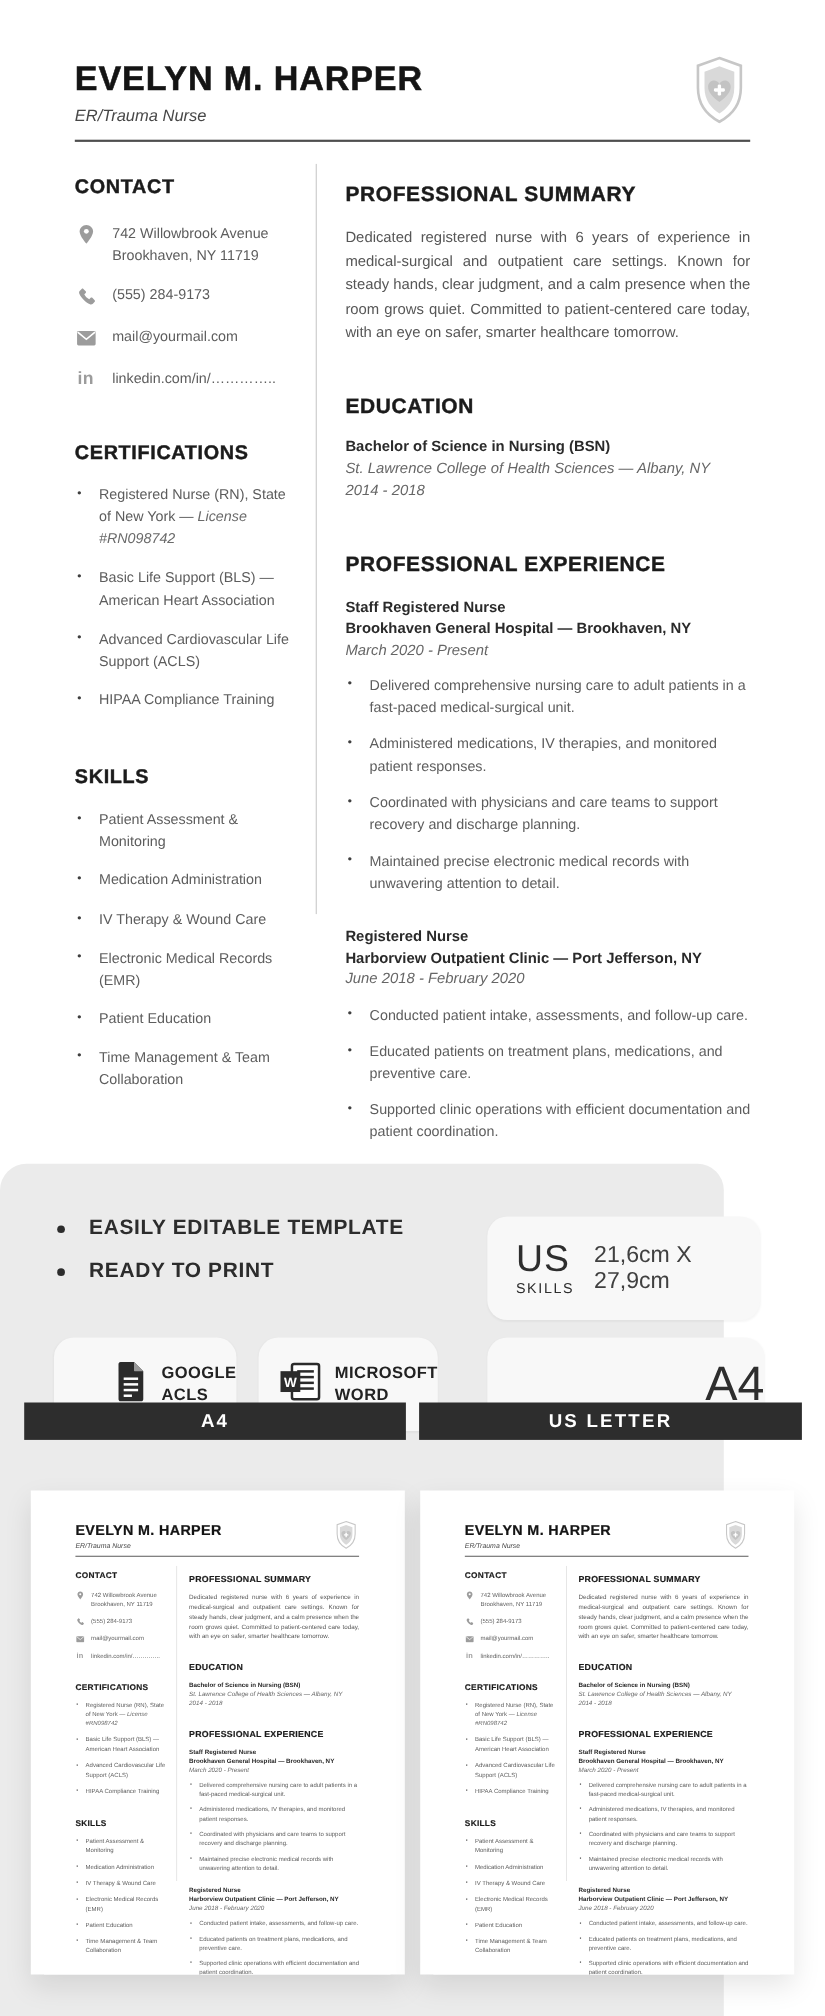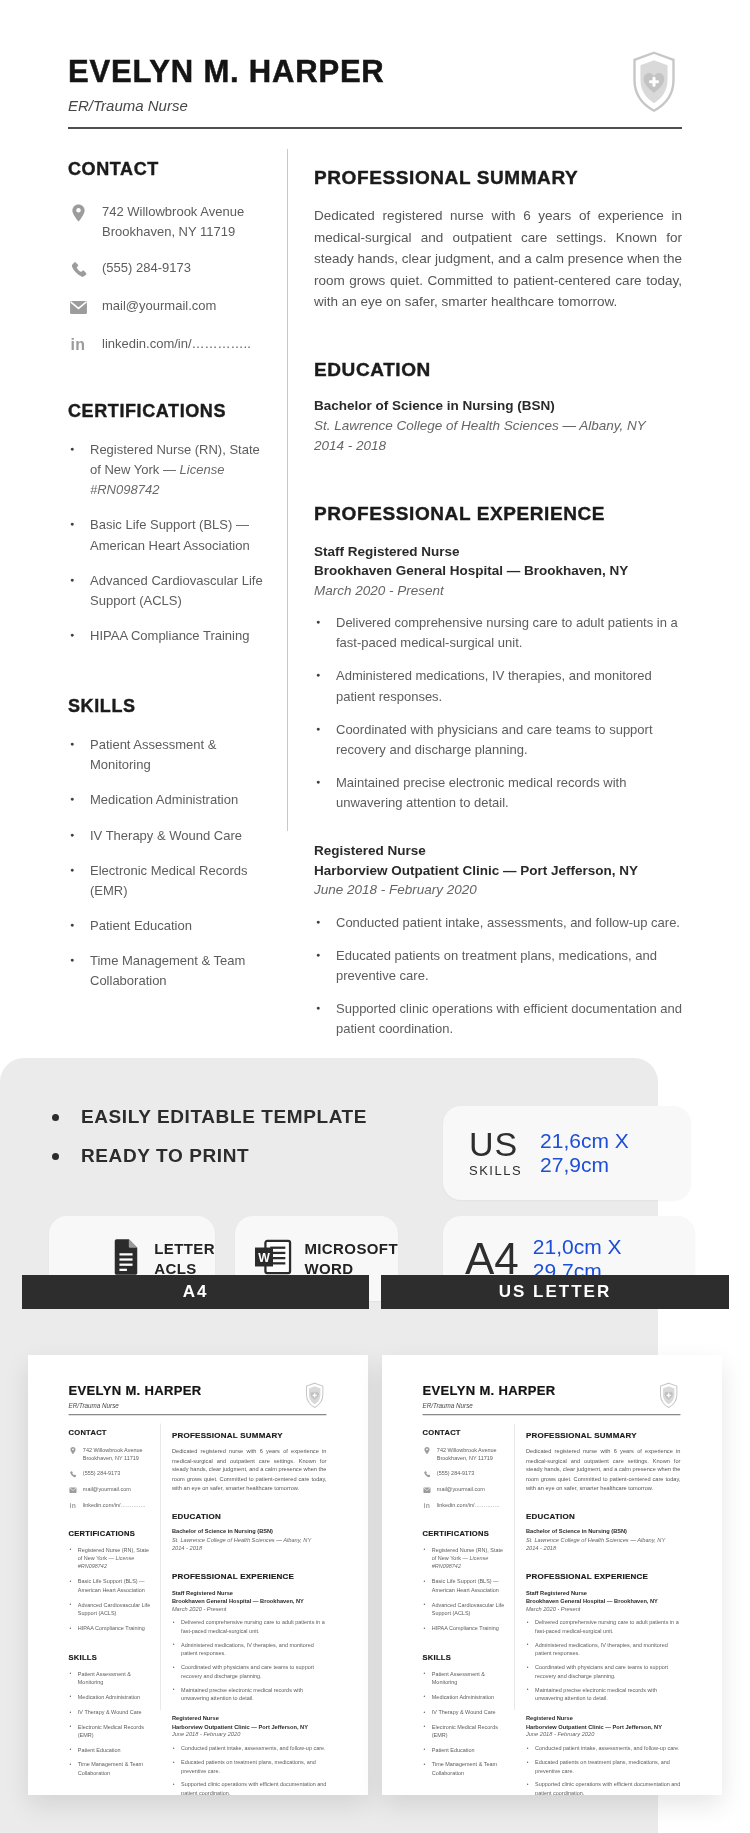--- a/index.html
+++ b/index.html
@@ -62,21 +62,21 @@
   
   .panel{position:absolute;left:0;top:1058px;width:658px;height:775px;background:var(--panel-bg);border-radius:24px 24px 0 0;}
   .feat-bullets{position:absolute;left:52px;top:48px;display:flex;flex-direction:column;gap:17px;}
   .feat-li{display:flex;align-items:center;gap:22px;font-size:19px;font-weight:bold;letter-spacing:.6px;color:#2c2c2c;}
   .feat-dot{width:7px;height:7px;border-radius:50%;background:#2c2c2c;flex:none;}
 
   .card{position:absolute;background:var(--card-bg);border-radius:18px;box-shadow:0 1px 2px rgba(0,0,0,.04);display:flex;align-items:center;justify-content:flex-end;}
   .card-us{left:443px;top:48px;width:248px;height:94px;padding-left:26px;gap:18px;}
   .size-big{font-size:34px;color:#2e2e2e;letter-spacing:1px;line-height:.95;}
   .size-small{font-size:13px;color:#2e2e2e;letter-spacing:1.5px;margin-top:2px;}
-  .size-dims{font-size:21px;color:#1d4ed8;}
+  .size-dims{font-size:21px;color:#404040;}
   .card-gdocs{left:49px;top:158px;width:166px;height:85px;padding-left:20px;gap:13px;}
   .card-word{left:235px;top:158px;width:163px;height:85px;padding-left:16px;gap:11px;}
   .fmt-label{font-size:15px;font-weight:bold;letter-spacing:.4px;color:#222;line-height:1.3;}
   .card-a4{left:443px;top:158px;width:252px;height:85px;padding-left:22px;gap:14px;}
   .size-big-a4{font-size:44px;color:#2e2e2e;line-height:.9;}
 
   .bar{position:absolute;top:217px;height:34px;background:var(--bar-bg);display:flex;align-items:center;justify-content:center;}
   .bar-a4{left:22px;width:347px;}
   .bar-us{left:381px;width:348px;}
   .bar-label{color:var(--bar-text);font-size:17px;font-weight:bold;letter-spacing:2px;}
@@ -232,21 +232,21 @@
       <svg width="30" height="38" viewBox="0 0 32 40">
           <path d="M6 1 H19 L28 10 V37 C28 38.1 27.1 39 26 39 H6 C4.9 39 4 38.1 4 37 V3 C4 1.9 4.9 1 6 1 Z" fill="#2b2b2b"></path>
           <path d="M19 1 L28 10 H20 C19.4 10 19 9.6 19 9 Z" fill="#9a9a9a"></path>
           <rect x="9" y="16" width="14" height="2.4" fill="#ffffff"></rect>
           <rect x="9" y="21.5" width="14" height="2.4" fill="#ffffff"></rect>
           <rect x="9" y="27" width="14" height="2.4" fill="#ffffff"></rect>
           <rect x="9" y="32.5" width="8" height="2.4" fill="#ffffff"></rect>
         </svg>
     </span>
     <div class="fmt-label">
-      <div>LETTER</div>
+      <div>GOOGLE</div>
       <div>ACLS</div>
     </div>
   </div>
 
   <div class="card card-word">
     <span>
       <svg width="40" height="36" viewBox="0 0 42 38">
           <rect x="13" y="2" width="26" height="34" rx="2" fill="#ffffff" stroke="#2b2b2b" stroke-width="2.4"></rect>
           <rect x="18" y="8" width="16" height="2.4" fill="#2b2b2b"></rect>
           <rect x="18" y="13.5" width="16" height="2.4" fill="#2b2b2b"></rect>
@@ -257,21 +257,20 @@
         </svg>
     </span>
     <div class="fmt-label">
       <div>MICROSOFT</div>
       <div>WORD</div>
     </div>
   </div>
 
   <div class="card card-a4">
     <div class="size-big-a4">A4</div>
-    <div class="size-dims">21,0cm X 29,7cm</div>
   </div>
 
   <div class="bar bar-a4">
     <span class="bar-label">A4</span>
   </div>
   <div class="bar bar-us">
     <span class="bar-label">US LETTER</span>
   </div>
 
   <div class="mini-page mini-a4">

